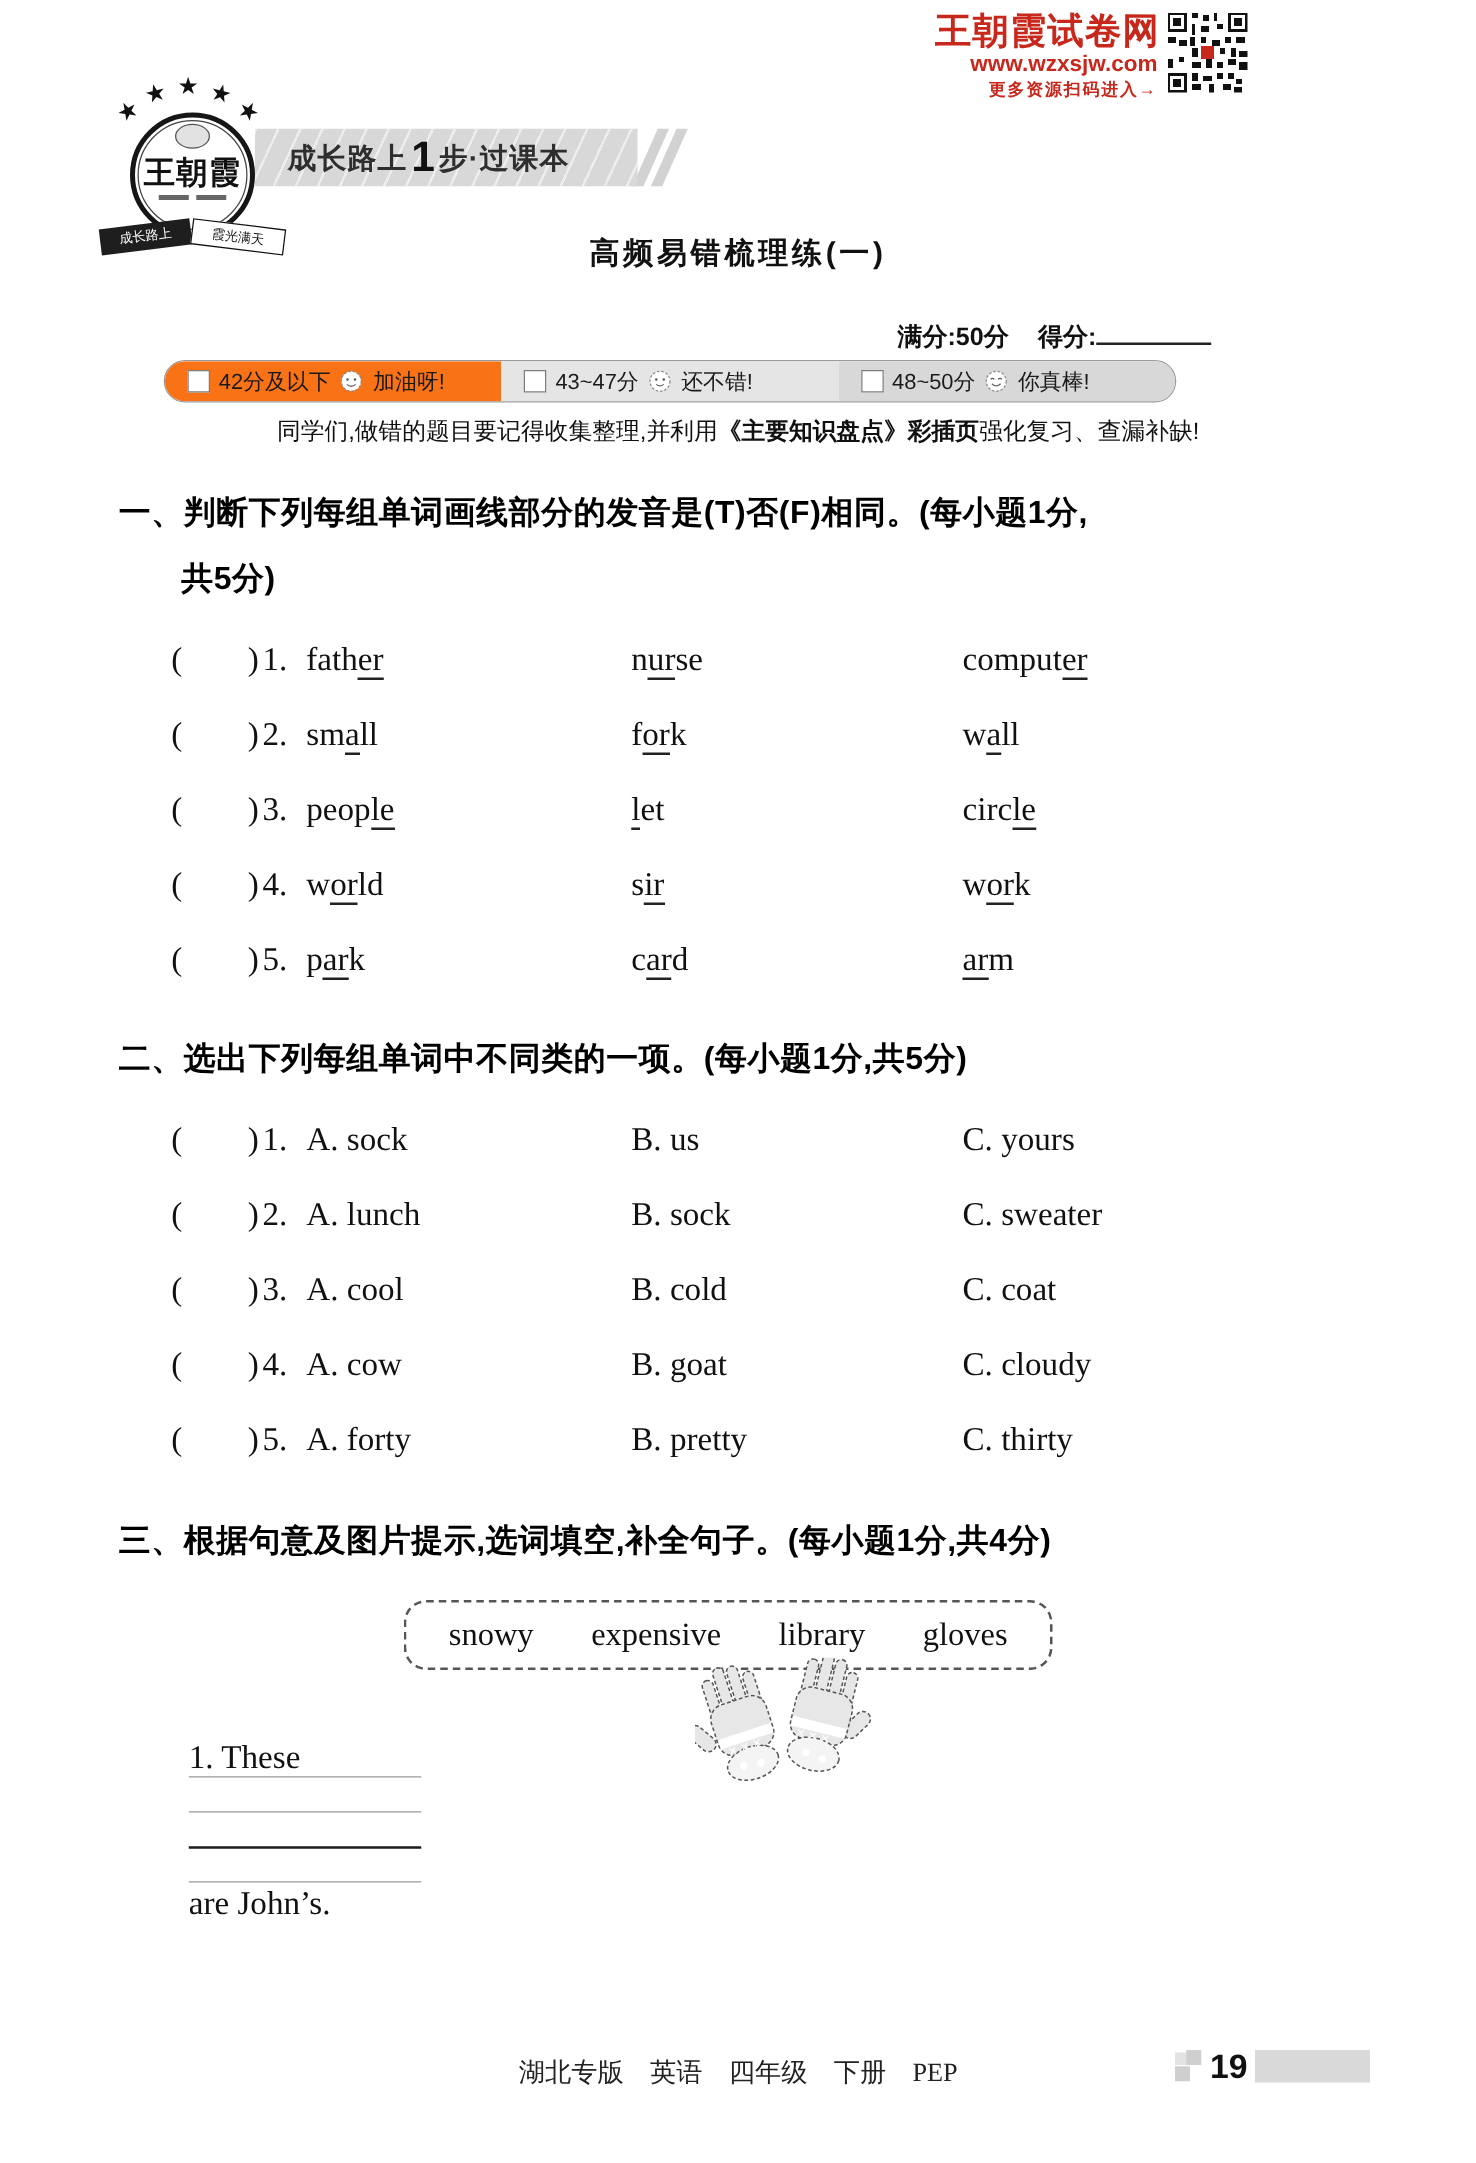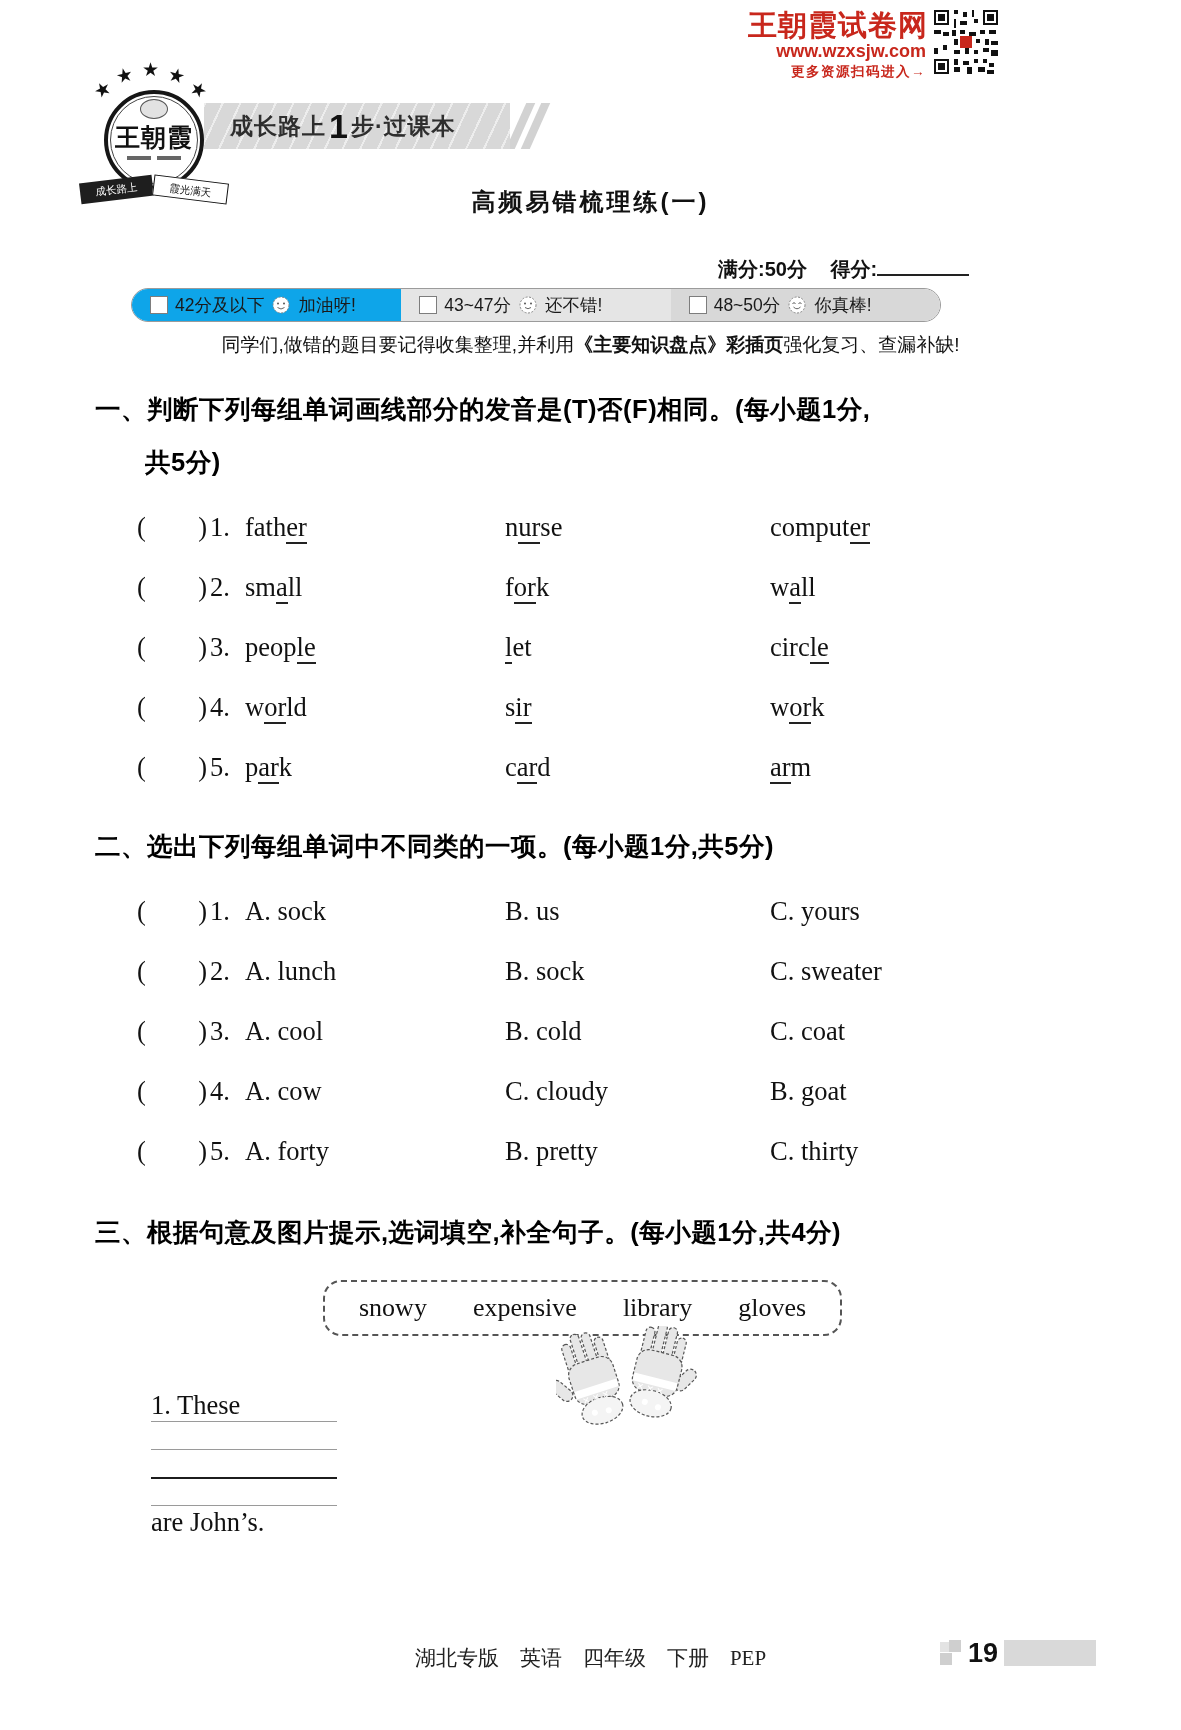--- a/index.html
+++ b/index.html
@@ -45,21 +45,21 @@
   .title{position:absolute;top:186px;left:0;width:100%;text-align:center;
          font-size:24px;font-weight:900;letter-spacing:3px;}
   .scoreline{position:absolute;top:256px;left:718px;font-size:20px;font-weight:600;white-space:nowrap;}
   .scoreline .gap{display:inline-block;width:18px;}
   .score-blank{display:inline-block;width:92px;border-bottom:2px solid #222;height:18px;vertical-align:baseline;}
 
   
   .rating{position:absolute;top:288px;left:131px;width:808px;height:32px;border:1.5px solid #9b9b9b;
           border-radius:17px;display:flex;overflow:hidden;}
   .rseg{flex:1;display:flex;align-items:center;gap:7px;padding-left:18px;font-size:17.5px;color:#1a1a1a;}
-  .rseg1{background:#0ea5e9;} .rseg2{background:#e5e5e5;} .rseg3{background:#d8d8d8;}
+  .rseg1{background:#f97316;} .rseg2{background:#e5e5e5;} .rseg3{background:#d8d8d8;}
   .chk{width:16px;height:16px;background:#fff;border:1.5px solid #7d7d7d;flex:0 0 auto;}
   .face{width:20px;height:20px;flex:0 0 auto;}
 
   .notice{position:absolute;top:332px;left:0;width:100%;text-align:center;font-size:19px;color:#111;}
   .notice b{font-weight:800;}
 
   
   .content{position:absolute;left:95px;top:392px;width:992px;}
   .sec-h{font-size:25.5px;font-weight:800;color:#000;letter-spacing:.5px;}
   .sec-h2{margin:18px 0 0 50px;}
@@ -309,22 +309,22 @@
       </div>
       <div class="qrow">
         <span class="c0">
             <span class="ans">
               <span>(</span>
               <span>)</span>
             </span>
             <span>4.</span>
           </span>
         <span>A. cow</span>
+        <span>B. goat</span>
         <span>C. cloudy</span>
-        <span>B. goat</span>
       </div>
       <div class="qrow">
         <span class="c0">
             <span class="ans">
               <span>(</span>
               <span>)</span>
             </span>
             <span>5.</span>
           </span>
         <span>A. forty</span>

